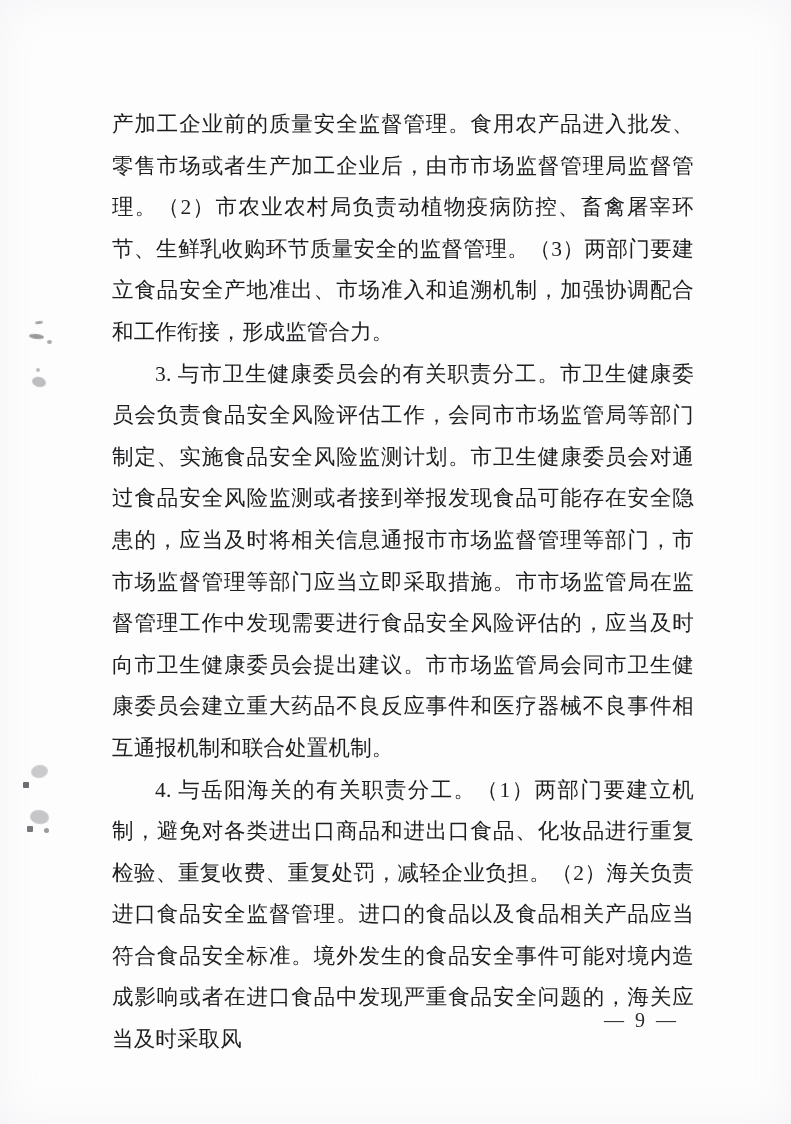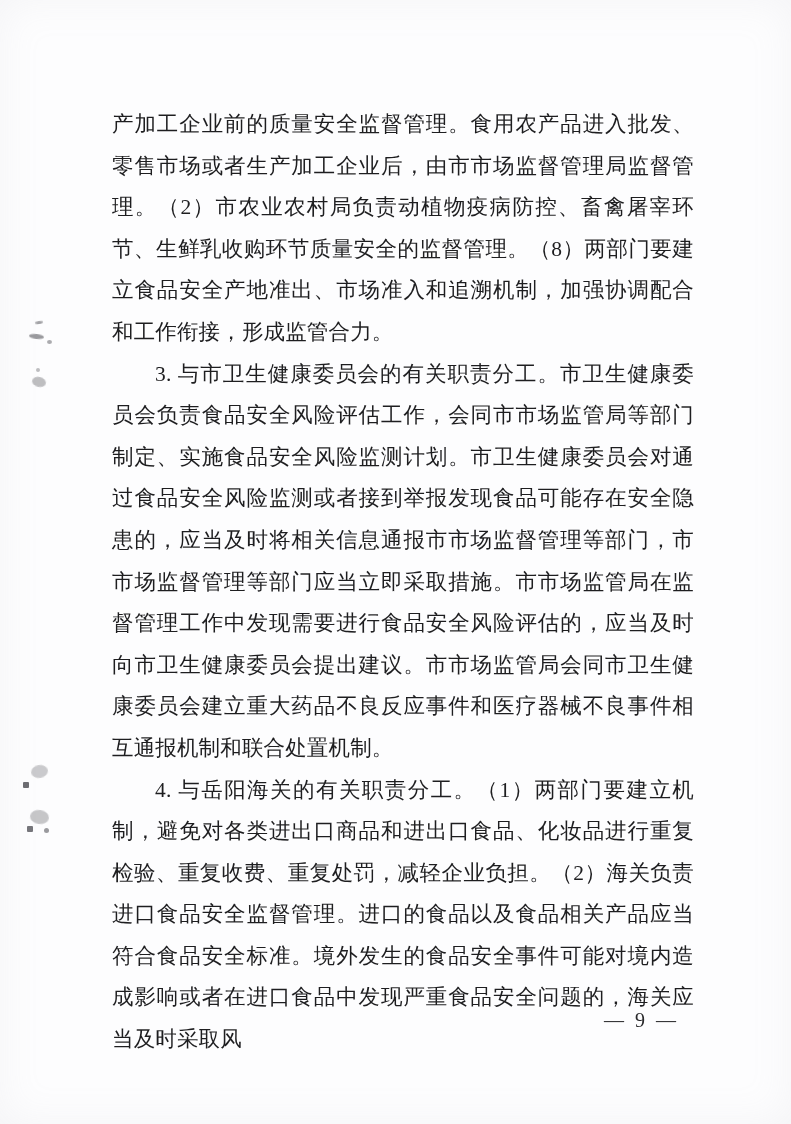--- a/index.html
+++ b/index.html
@@ -71,20 +71,20 @@
   <span class="smudge" style="left:47px; top:340px; width:5px;  height:4px;  opacity:.45;"></span>
   <span class="smudge" style="left:36px; top:368px; width:4px;  height:4px;  opacity:.35;"></span>
   <span class="smudge" style="left:32px; top:377px; width:14px; height:10px; opacity:.35; transform:rotate(14deg);"></span>
   <span class="smudge" style="left:31px; top:765px; width:17px; height:13px; opacity:.28; transform:rotate(-10deg);"></span>
   <span class="smudge" style="left:23px; top:782px; width:6px;  height:6px;  opacity:.80; border-radius:1px;"></span>
   <span class="smudge" style="left:30px; top:810px; width:19px; height:14px; opacity:.30; transform:rotate(8deg);"></span>
   <span class="smudge" style="left:27px; top:826px; width:6px;  height:6px;  opacity:.75; border-radius:1px;"></span>
   <span class="smudge" style="left:44px; top:828px; width:5px;  height:5px;  opacity:.55;"></span>
 
   <div class="text-block">
-    <p class="para">产加工企业前的质量安全监督管理。食用农产品进入批发、零售市场或者生产加工企业后，由市市场监督管理局监督管理。（2）市农业农村局负责动植物疫病防控、畜禽屠宰环节、生鲜乳收购环节质量安全的监督管理。（8）两部门要建立食品安全产地准出、市场准入和追溯机制，加强协调配合和工作衔接，形成监管合力。</p>
+    <p class="para">产加工企业前的质量安全监督管理。食用农产品进入批发、零售市场或者生产加工企业后，由市市场监督管理局监督管理。（2）市农业农村局负责动植物疫病防控、畜禽屠宰环节、生鲜乳收购环节质量安全的监督管理。（3）两部门要建立食品安全产地准出、市场准入和追溯机制，加强协调配合和工作衔接，形成监管合力。</p>
     <p class="para indent">3. 与市卫生健康委员会的有关职责分工。市卫生健康委员会负责食品安全风险评估工作，会同市市场监管局等部门制定、实施食品安全风险监测计划。市卫生健康委员会对通过食品安全风险监测或者接到举报发现食品可能存在安全隐患的，应当及时将相关信息通报市市场监督管理等部门，市市场监督管理等部门应当立即采取措施。市市场监管局在监督管理工作中发现需要进行食品安全风险评估的，应当及时向市卫生健康委员会提出建议。市市场监管局会同市卫生健康委员会建立重大药品不良反应事件和医疗器械不良事件相互通报机制和联合处置机制。</p>
     <p class="para indent">4. 与岳阳海关的有关职责分工。（1）两部门要建立机制，避免对各类进出口商品和进出口食品、化妆品进行重复检验、重复收费、重复处罚，减轻企业负担。（2）海关负责进口食品安全监督管理。进口的食品以及食品相关产品应当符合食品安全标准。境外发生的食品安全事件可能对境内造成影响或者在进口食品中发现严重食品安全问题的，海关应当及时采取风</p>
   </div>
 
   <div class="page-number">— 9 —</div>
 
 </div>
 
 </body></html>

